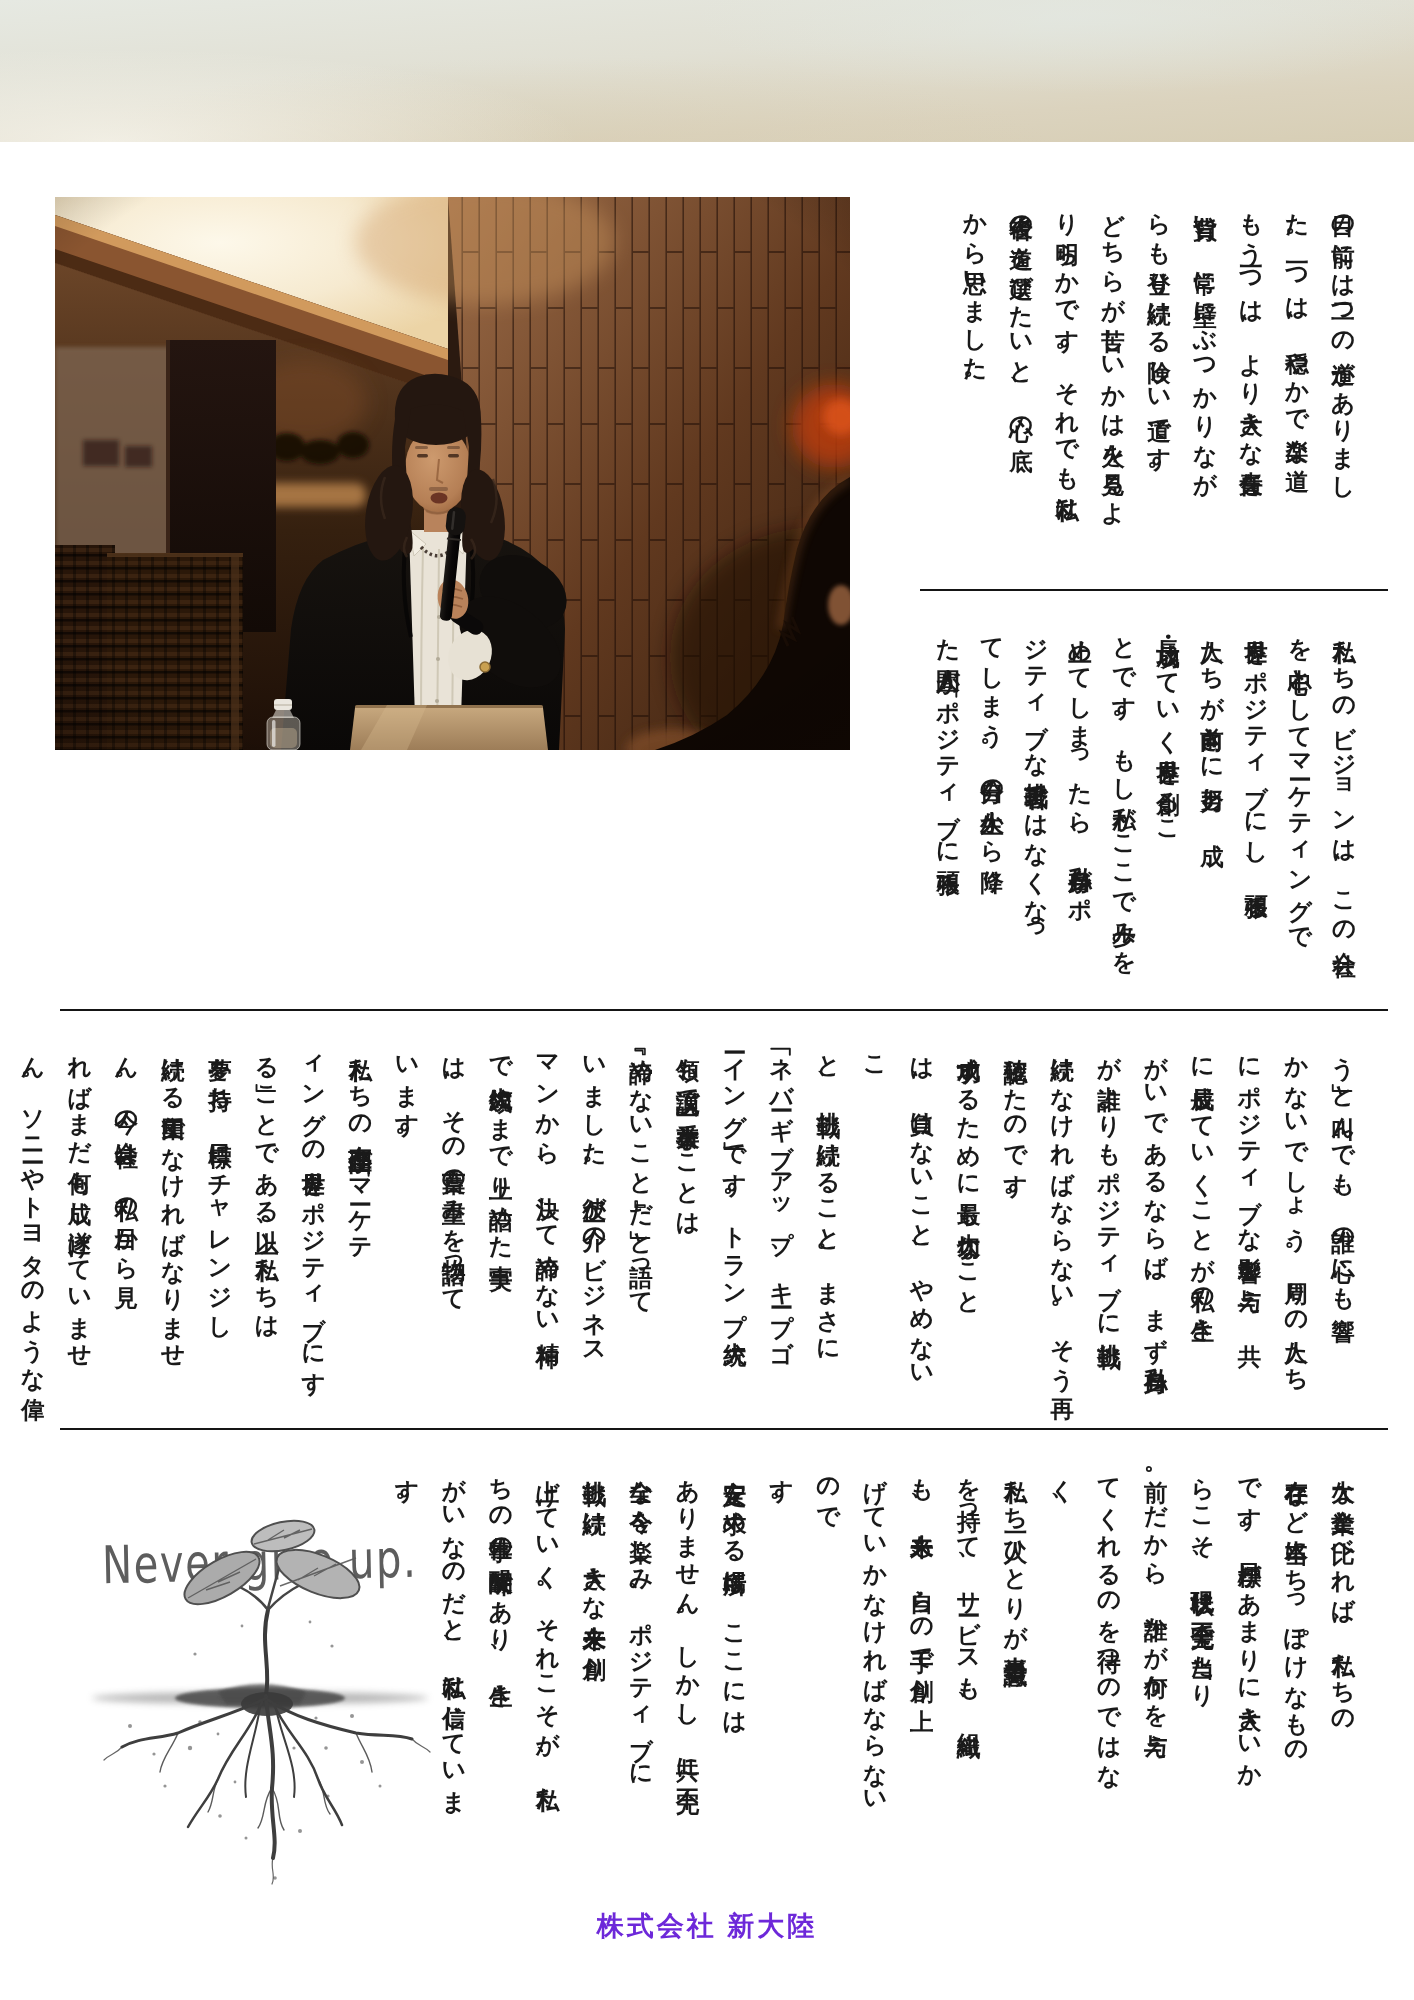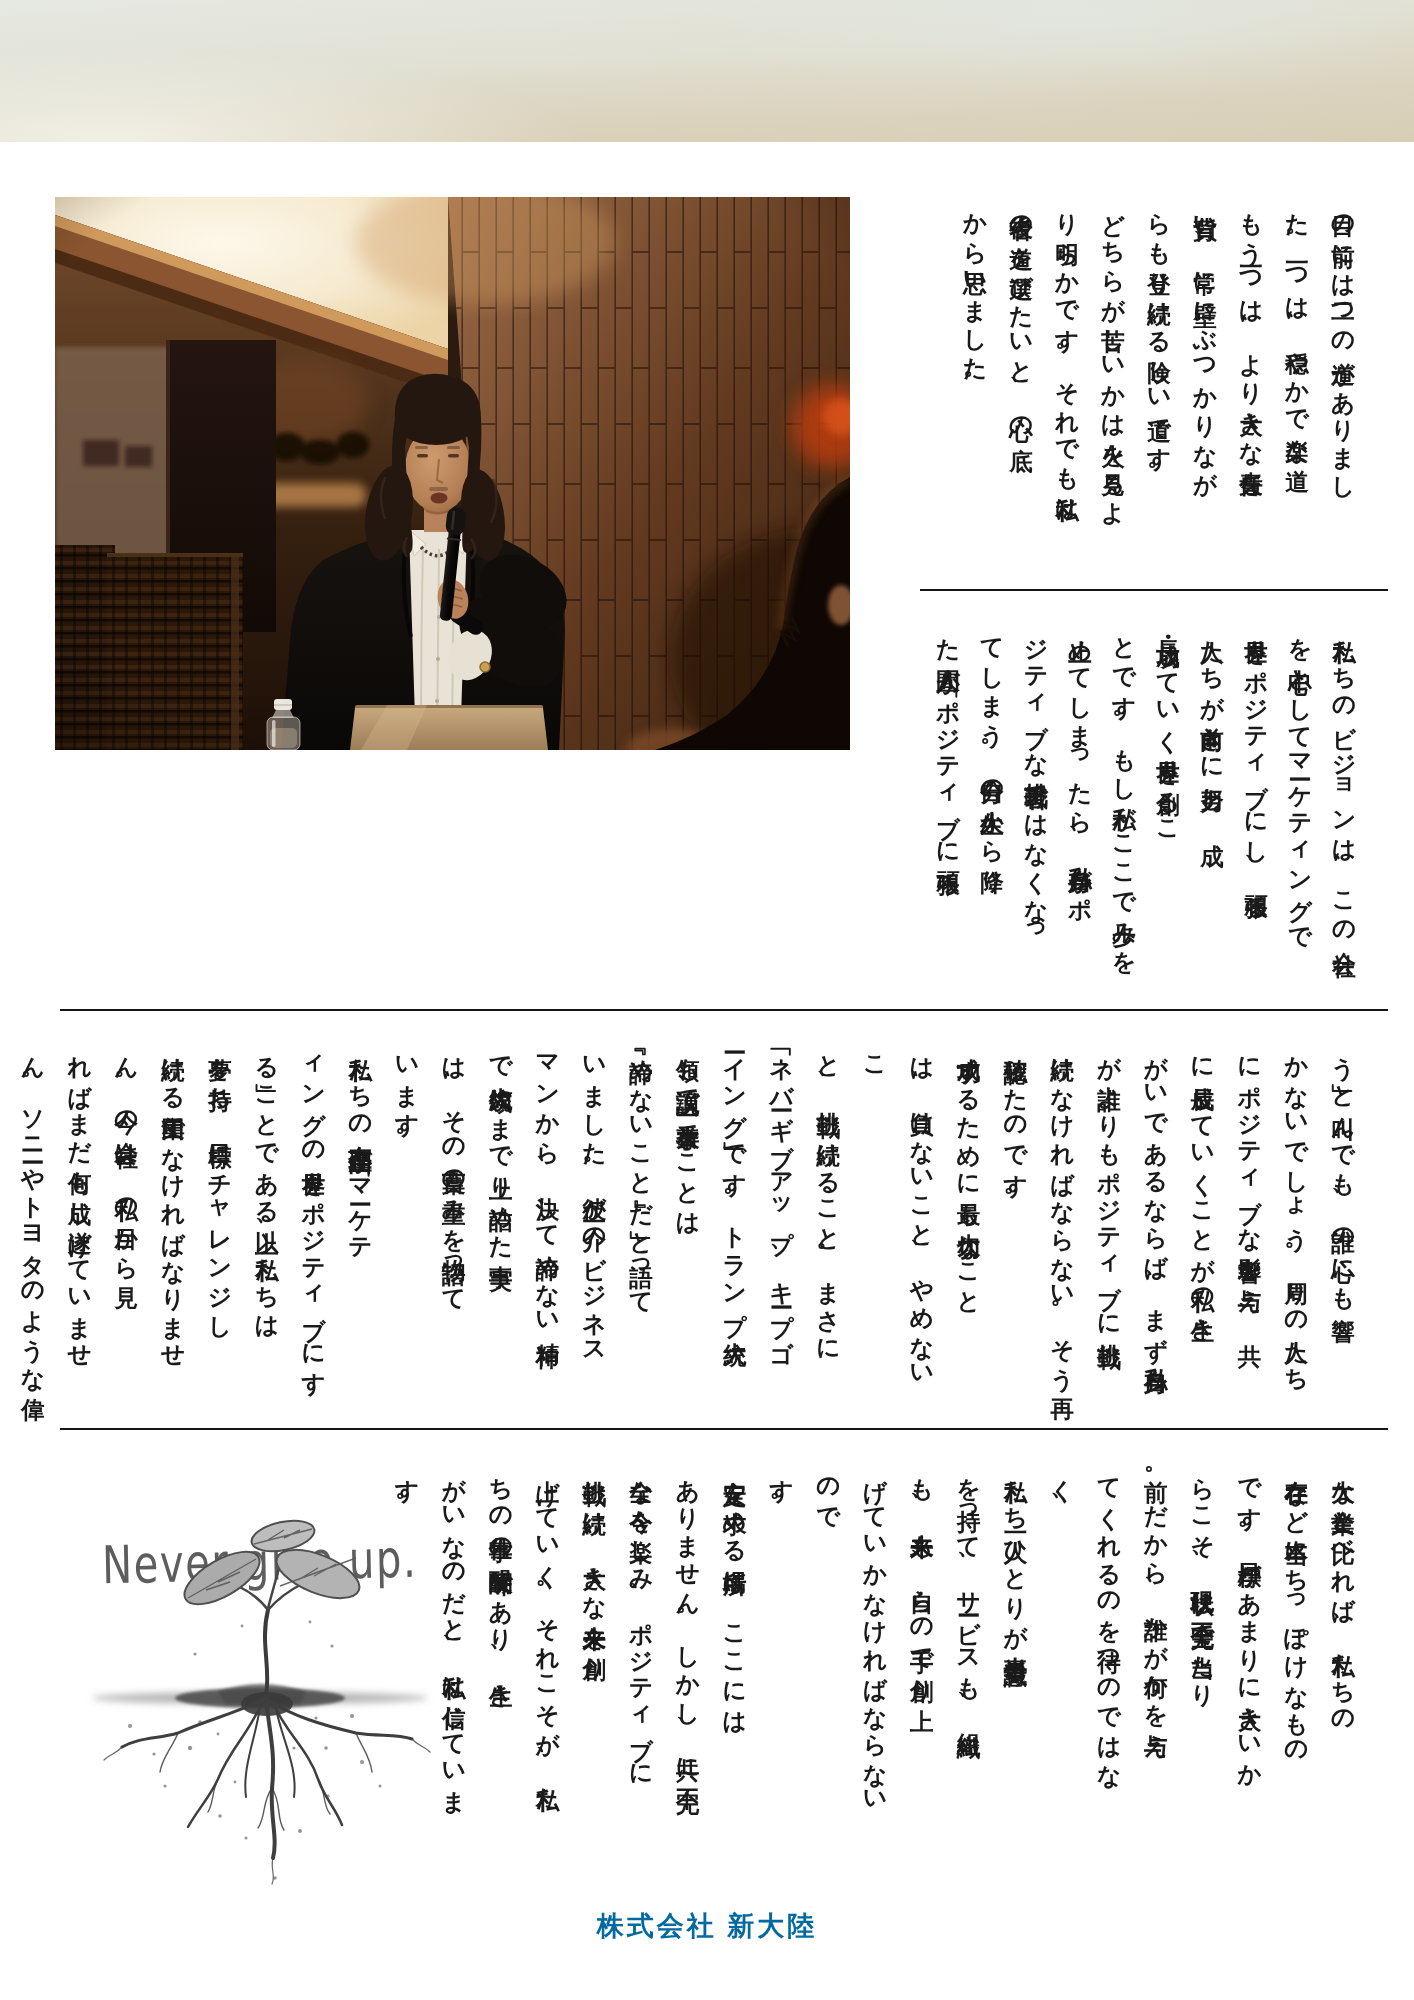--- a/index.html
+++ b/index.html
@@ -35,21 +35,21 @@
   #sec4{top:1462px;line-height:46.8px;}
   .divider{position:absolute;height:2px;background:#151515;}
   #div1{left:920px;top:589px;width:468px;}
   #div2{left:60px;top:1009px;width:1328px;}
   #div3{left:60px;top:1428px;width:1328px;}
   
   .illustration{position:absolute;left:70px;top:1486px;width:380px;height:410px;}
   
   .footer-company{
     position:absolute;left:0;right:0;top:1908px;text-align:center;
-    font-size:27px;font-weight:600;letter-spacing:3px;color:#0369a1;
+    font-size:27px;font-weight:600;letter-spacing:3px;color:#6d28d9;
   }
 </style>
 </head>
 <body>
 
 <div id="page">
 
   <div class="top-banner"></div>
 
   <div class="photo">

